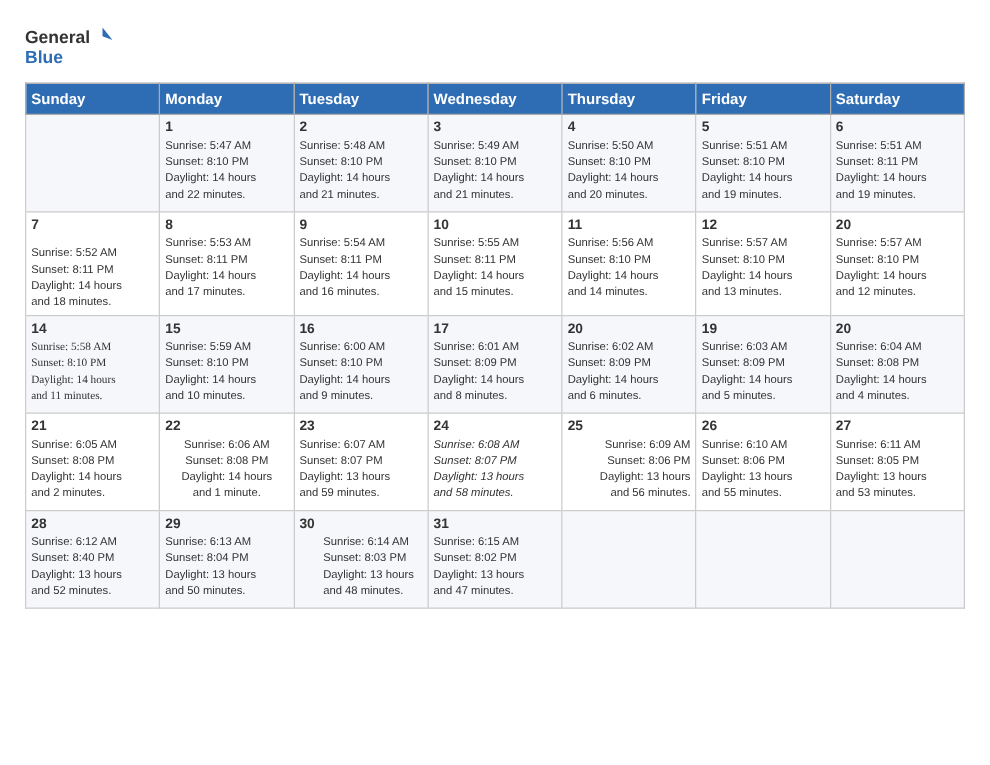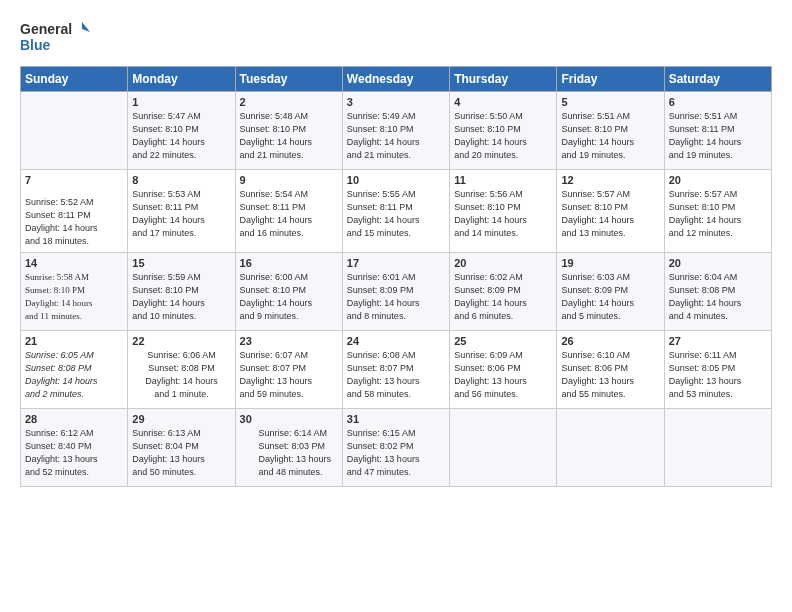--- a/index.html
+++ b/index.html
@@ -253,49 +253,49 @@
             <span class="day-num">20</span>
             <div class="cell-text" style="white-space: pre-line;">Sunrise: 6:04 AM
 Sunset: 8:08 PM
 Daylight: 14 hours
 and 4 minutes.</div>
           </td>
         </tr>
         <tr>
           <td>
             <span class="day-num">21</span>
-            <div class="cell-text" style="white-space: pre-line; font-style: italic;">Sunrise: 6:05 AM
+            <div class="cell-text" style="white-space: pre-line;">Sunrise: 6:05 AM
 Sunset: 8:08 PM
 Daylight: 14 hours
 and 2 minutes.</div>
           </td>
           <td>
             <span class="day-num">22</span>
             <div class="cell-text" style="white-space: pre-line; text-align: center;">Sunrise: 6:06 AM
 Sunset: 8:08 PM
 Daylight: 14 hours
 and 1 minute.</div>
           </td>
           <td>
             <span class="day-num">23</span>
             <div class="cell-text" style="white-space: pre-line;">Sunrise: 6:07 AM
 Sunset: 8:07 PM
 Daylight: 13 hours
 and 59 minutes.</div>
           </td>
           <td>
             <span class="day-num">24</span>
-            <div class="cell-text" style="white-space: pre-line;">Sunrise: 6:08 AM
+            <div class="cell-text" style="white-space: pre-line; font-style: italic;">Sunrise: 6:08 AM
 Sunset: 8:07 PM
 Daylight: 13 hours
 and 58 minutes.</div>
           </td>
           <td>
             <span class="day-num">25</span>
-            <div class="cell-text" style="white-space: pre-line;">Sunrise: 6:09 AM
+            <div class="cell-text" style="white-space: pre-line; text-align: right;">Sunrise: 6:09 AM
 Sunset: 8:06 PM
 Daylight: 13 hours
 and 56 minutes.</div>
           </td>
           <td>
             <span class="day-num">26</span>
             <div class="cell-text" style="white-space: pre-line;">Sunrise: 6:10 AM
 Sunset: 8:06 PM
 Daylight: 13 hours
 and 55 minutes.</div>

